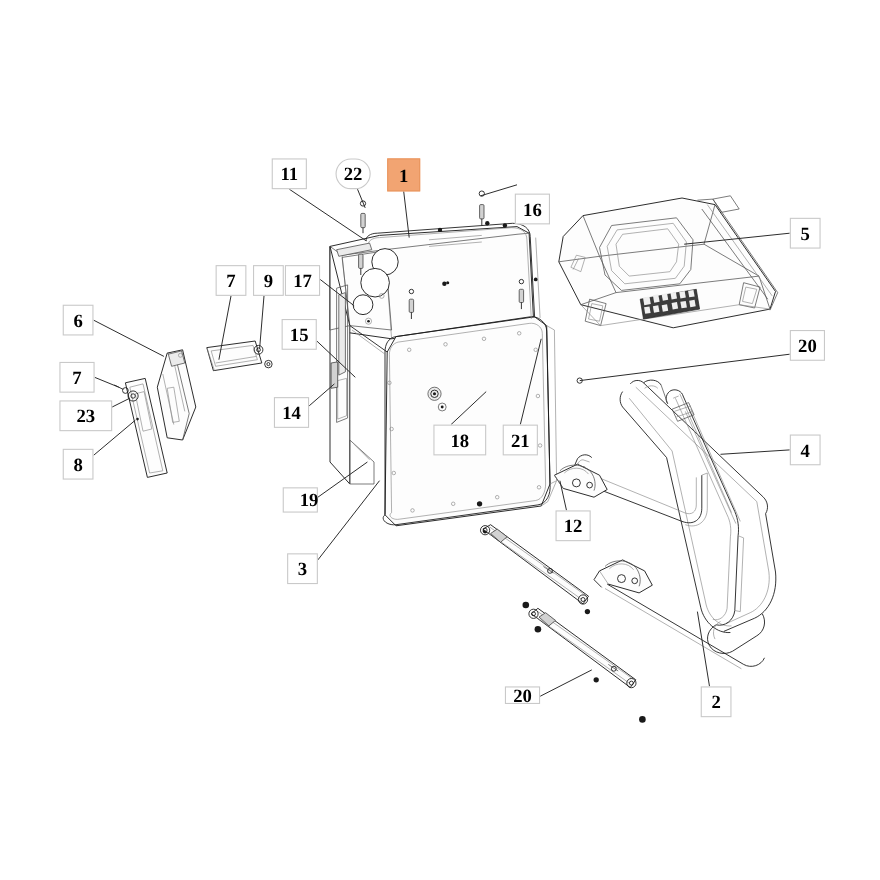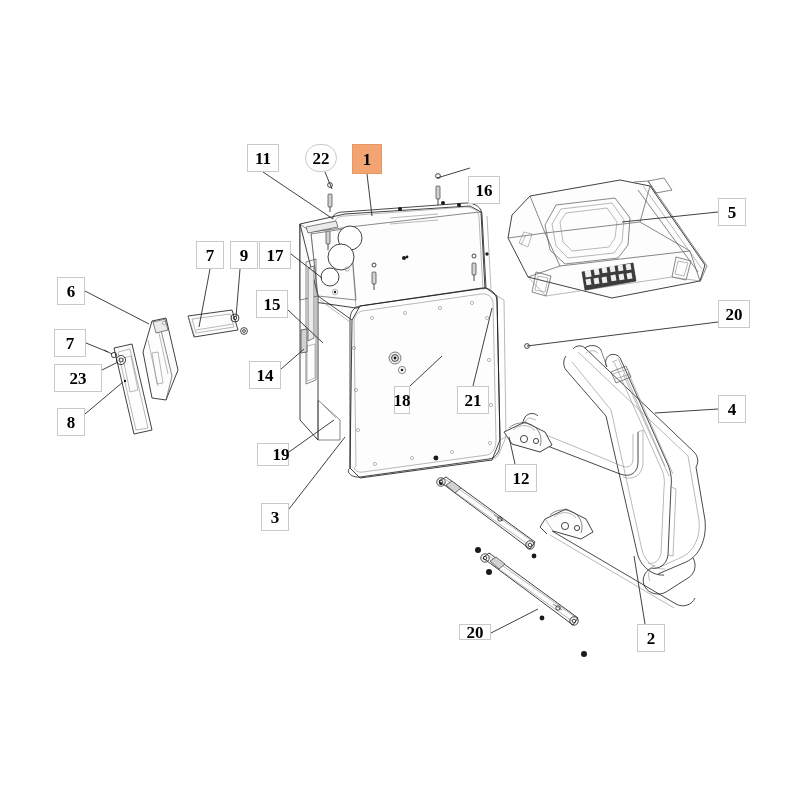--- a/index.html
+++ b/index.html
@@ -463,21 +463,21 @@
       </div>
       <div class="callout" style="left: 249px; top: 361px; width: 32px; height: 28px;">
         <span>14</span>
       </div>
       <div class="callout" style="left: 54px; top: 364px; width: 48px; height: 28px;">
         <span>23</span>
       </div>
       <div class="callout" style="left: 718px; top: 395px; width: 28px; height: 28px;">
         <span>4</span>
       </div>
-      <div class="callout" style="left: 394px; top: 386px; width: 16px; height: 28px;">
+      <div class="callout" style="left: 394px; top: 386px; width: 48px; height: 28px;">
         <span>18</span>
       </div>
       <div class="callout" style="left: 457px; top: 386px; width: 32px; height: 28px;">
         <span>21</span>
       </div>
       <div class="callout" style="left: 57px; top: 408px; width: 28px; height: 28px;">
         <span>8</span>
       </div>
       <div class="callout" style="left: 257px; top: 443px; width: 32px; height: 23px; padding-left: 16px;">
         <span>19</span>

